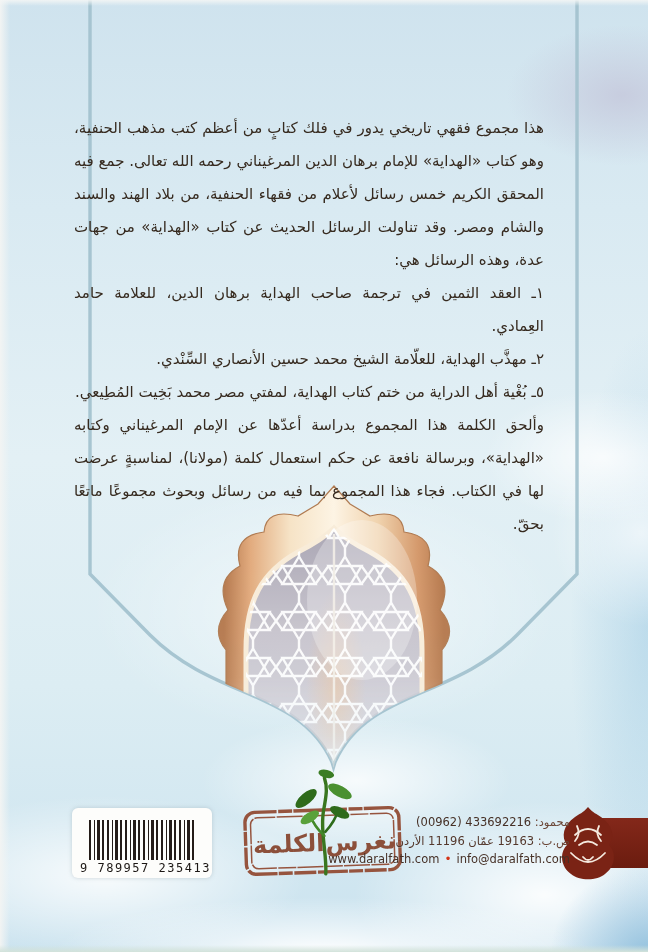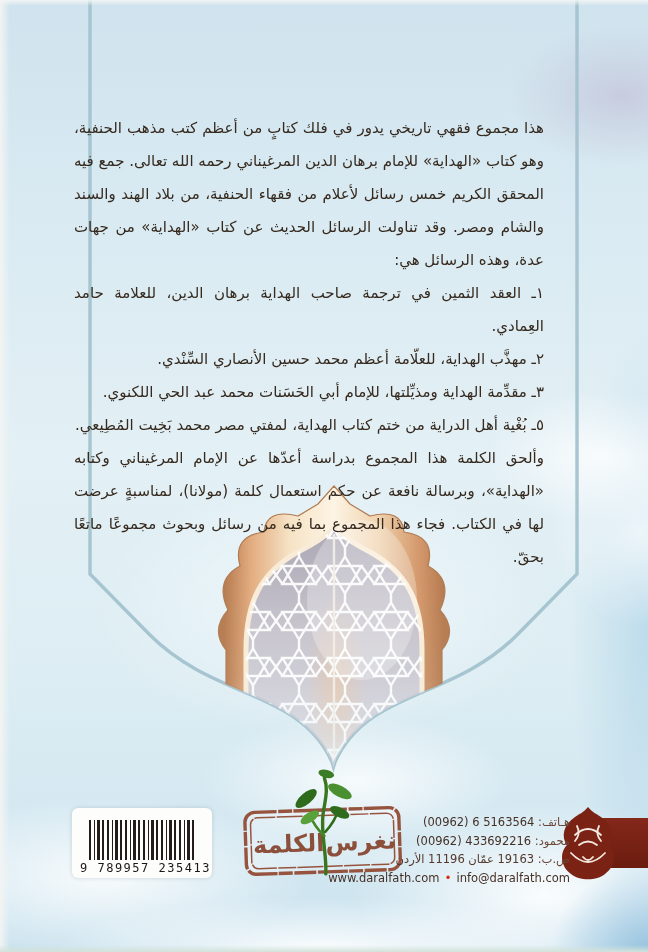--- a/index.html
+++ b/index.html
@@ -128,22 +128,21 @@
 
       <path d="M246 780 L246 650 C246 600 262 572 298 552 Q322 540 334 528 Q346 540 370 552 C406 572 422 600 422 650 L422 780 Z" fill="url(#stars)"></path>
 
       <path d="M334 534 L334 778" stroke="#f3efe8" stroke-width="2.4" opacity="0.9"></path>
     </g>
   </svg>
 
   <div class="copy">
     <p>هذا مجموع فقهي تاريخي يدور في فلك كتابٍ من أعظم كتب مذهب الحنفية، وهو كتاب «الهداية» للإمام برهان الدين المرغيناني رحمه الله تعالى. جمع فيه المحقق الكريم خمس رسائل لأعلام من فقهاء الحنفية، من بلاد الهند والسند والشام ومصر. وقد تناولت الرسائل الحديث عن كتاب «الهداية» من جهات عدة، وهذه الرسائل هي:</p>
     <div class="item">١ـ العقد الثمين في ترجمة صاحب الهداية برهان الدين، للعلامة حامد العِمادي.</div>
-    <div class="item">٢ـ مهذَّب الهداية، للعلّامة أعظم محمد حسين الأنصاري السِّنْدي.</div>
-    <div class="item">٣ـ مقدِّمة الهداية ومذيِّلتها، للإمام أبي الحَسَنات محمد عبد الحي اللكنوي.</div>
+    <div class="item">٢ـ مهذَّب الهداية، للعلّامة الشيخ محمد حسين الأنصاري السِّنْدي.</div>
     <div class="item">٥ـ بُغْية أهل الدراية من ختم كتاب الهداية، لمفتي مصر محمد بَخِيت المُطِيعي.</div>
     <p>وألحق الكلمة هذا المجموع بدراسة أعدّها عن الإمام المرغيناني وكتابه «الهداية»، وبرسالة نافعة عن حكم استعمال كلمة (مولانا)، لمناسبةٍ عرضت لها في الكتاب. فجاء هذا المجموع بما فيه من رسائل وبحوث مجموعًا ماتعًا بحقّ.</p>
   </div>
 
   <svg class="stamp" width="172" height="122" viewBox="0 0 172 122">
     <rect x="9" y="48" width="154" height="62" rx="10" fill="rgba(255,255,255,0.25)" stroke="#96543e" stroke-width="3.4" stroke-dasharray="22 1.6 14 1.2 30 1.6"></rect>
     <rect x="14.5" y="53.5" width="143" height="51" rx="7" fill="none" stroke="#96543e" stroke-width="1.5" stroke-dasharray="18 1.4 26 1.2"></rect>
     <text x="124" y="89" text-anchor="middle" font-family="DejaVu Sans, sans-serif" font-size="24" font-weight="bold" fill="#8c4f3a">نغرس</text>
     <text x="52" y="89" text-anchor="middle" font-family="DejaVu Sans, sans-serif" font-size="24" font-weight="bold" fill="#8c4f3a">الكلمة</text>
     <g>
@@ -171,24 +170,20 @@
       <path d="M19 49 Q36 67 53 49"></path>
       <path d="M27 41 Q36 34 45 41"></path>
       <path d="M31 53 Q36 59 41 53"></path>
       <path d="M25 22 Q29 30 23 37"></path>
       <path d="M47 22 Q43 30 49 37"></path>
     </g>
   </svg>
 
   <div class="contacts">
     <div>
-      <span class="c-label">هـاتف:</span>
-      <span class="c-value">(00962) 6 5163564</span>
-    </div>
-    <div>
       <span class="c-label">محمود:</span>
       <span class="c-value">(00962) 433692216</span>
     </div>
     <div>
       <span class="c-label">ص.ب:</span>
       <span>19163  عمّان 11196 الأردن</span>
     </div>
     <div class="web-row">
       <span>www.daralfath.com</span><span class="dot">•</span><span>info@daralfath.com</span>
     </div>

